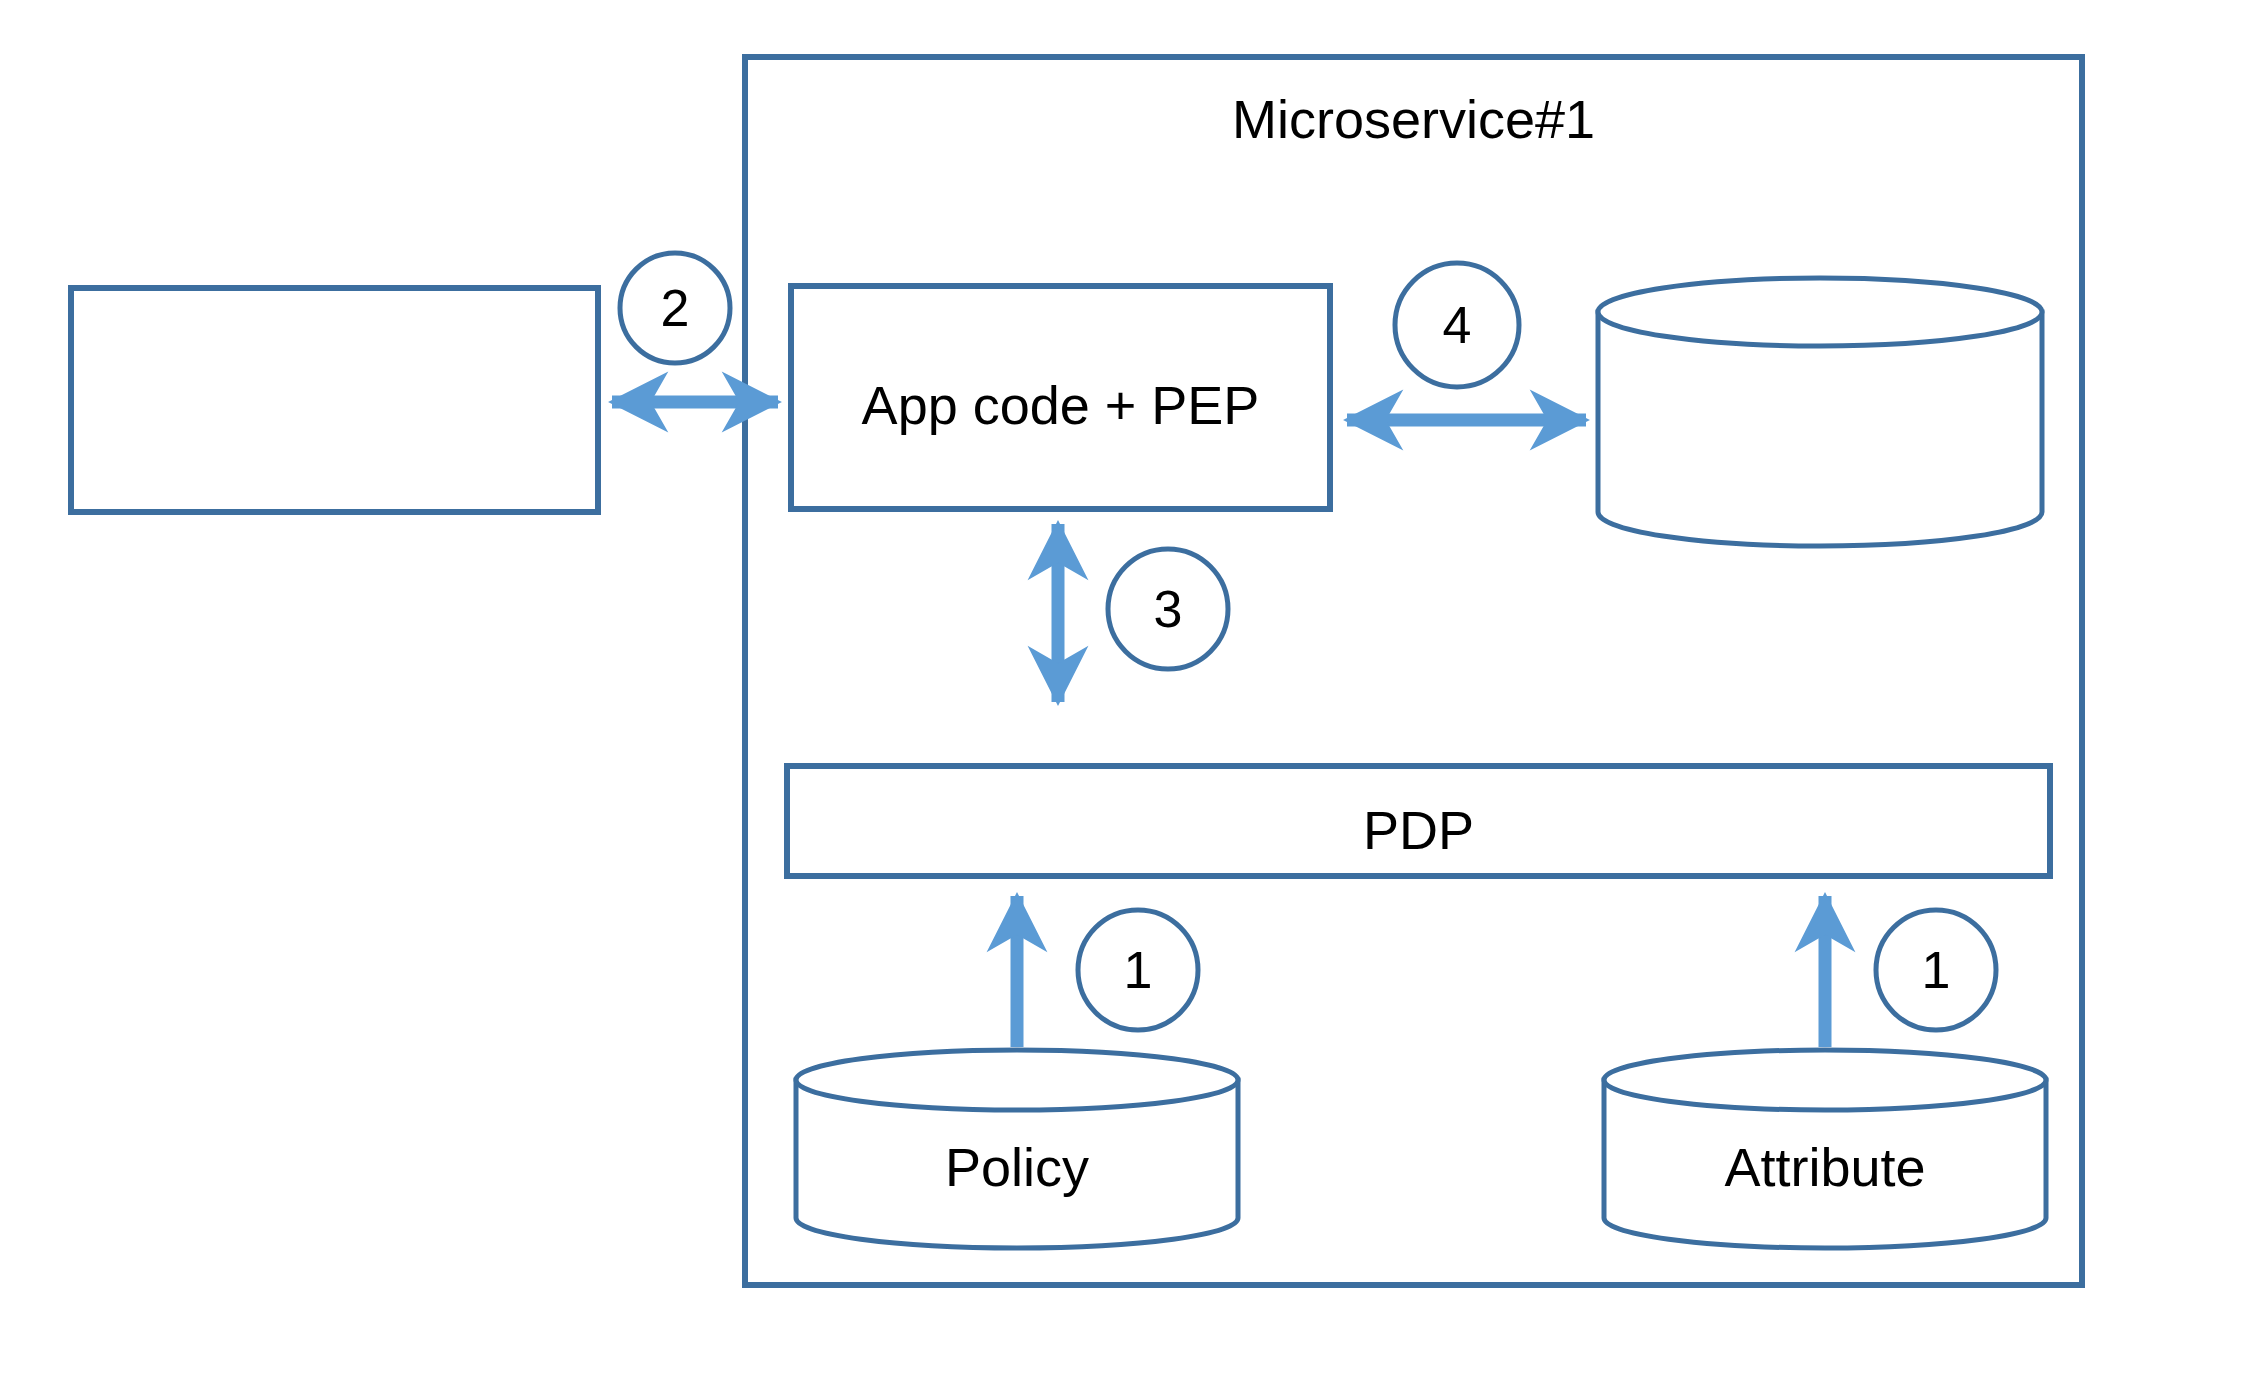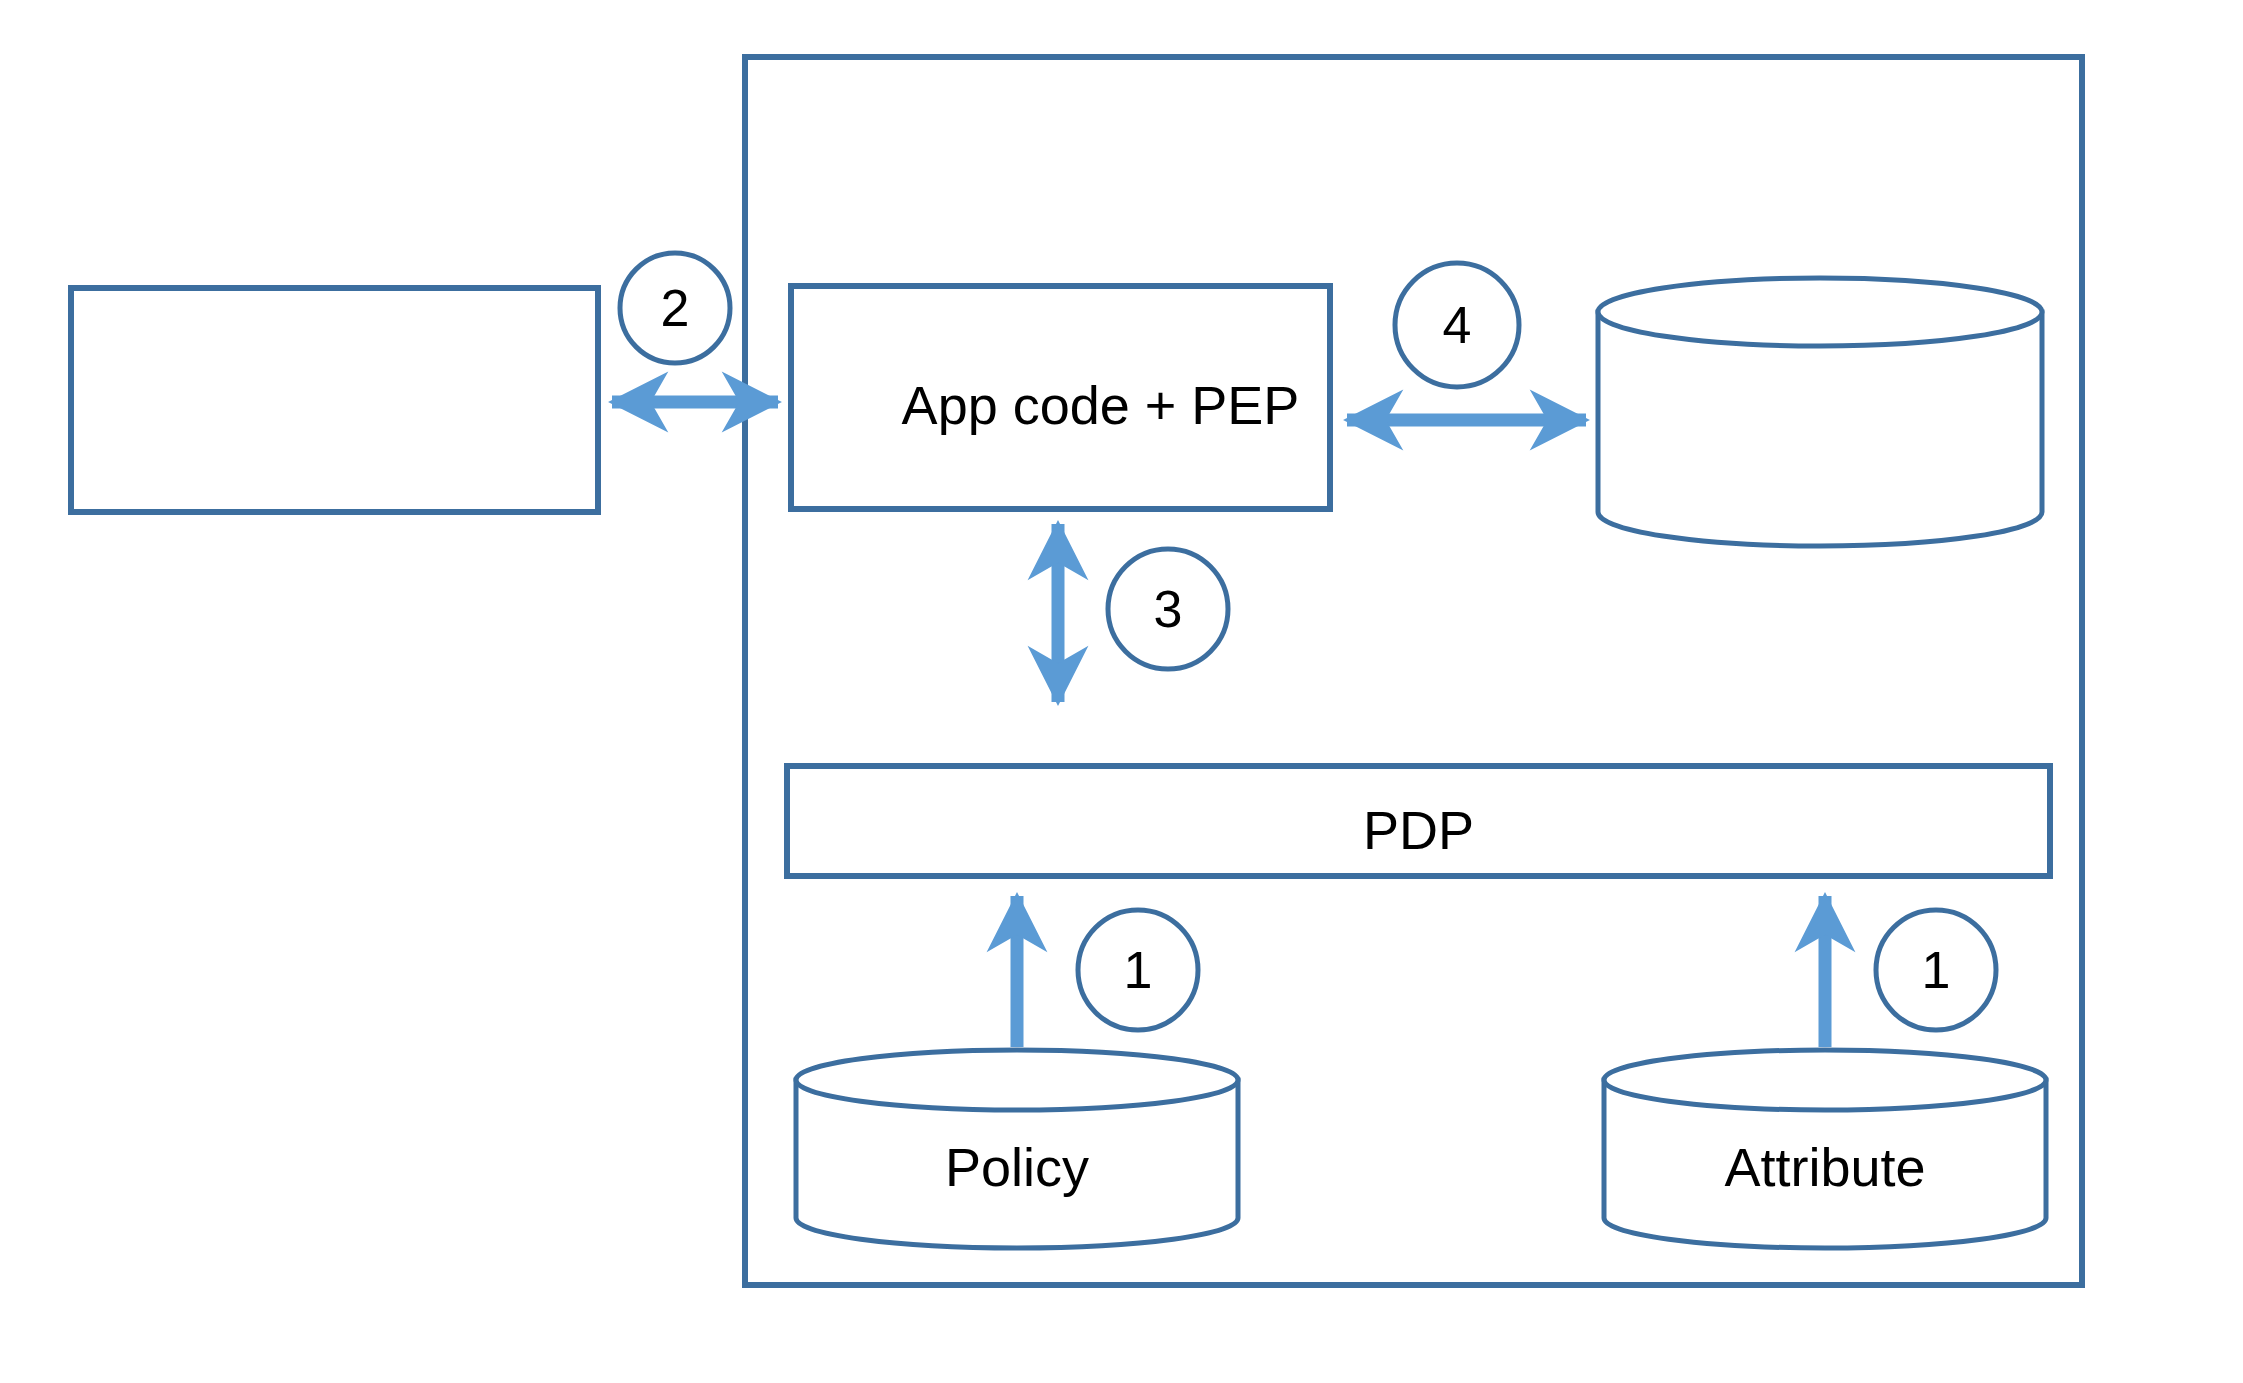--- a/index.html
+++ b/index.html
@@ -89,23 +89,24 @@
 
     <line x1="1825" y1="1047" x2="1825" y2="896" stroke="#5B9BD5" stroke-width="13" marker-end="url(#arrow-end)"></line>
 
     <circle cx="675" cy="308" r="55" fill="#ffffff" stroke="#3C6E9F" stroke-width="5"></circle>
     <circle cx="1457" cy="325" r="62" fill="#ffffff" stroke="#3C6E9F" stroke-width="5"></circle>
     <circle cx="1168" cy="609" r="60" fill="#ffffff" stroke="#3C6E9F" stroke-width="5"></circle>
     <circle cx="1138" cy="970" r="60" fill="#ffffff" stroke="#3C6E9F" stroke-width="5"></circle>
     <circle cx="1936" cy="970" r="60" fill="#ffffff" stroke="#3C6E9F" stroke-width="5"></circle>
   </svg>
 
+  <div class="lbl title-label" style="left:745px; top:92px; width:1337px;">Microservice#1</div>
 
 
-  <div class="lbl node-label" style="left:831px; top:378px; width:539px;">App code + PEP</div>
+  <div class="lbl node-label" style="left:791px; top:378px; width:539px;">App code + PEP</div>
 
 
   <div class="lbl node-label" style="left:787px; top:795px; width:1263px;margin-top:8px;">PDP</div>
 
   <div class="lbl node-label" style="left:796px; top:1140px; width:442px;">Policy</div>
 
   <div class="lbl node-label" style="left:1604px; top:1140px; width:442px;">Attribute</div>
 
   <div class="lbl badge-label" style="left:615px; top:282px; width:120px;">2</div>
 

